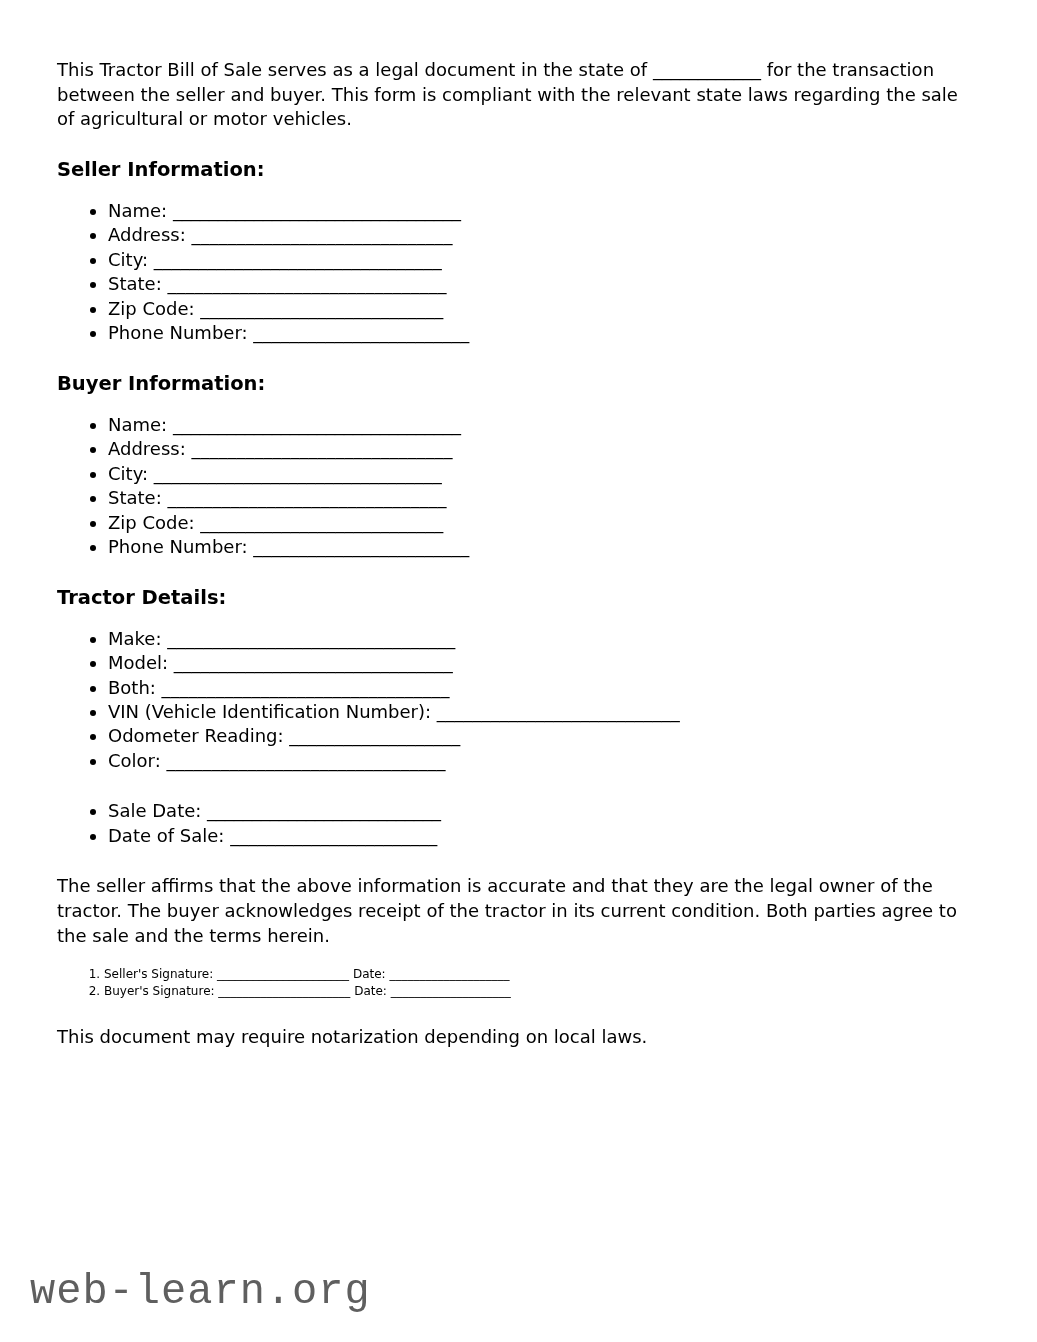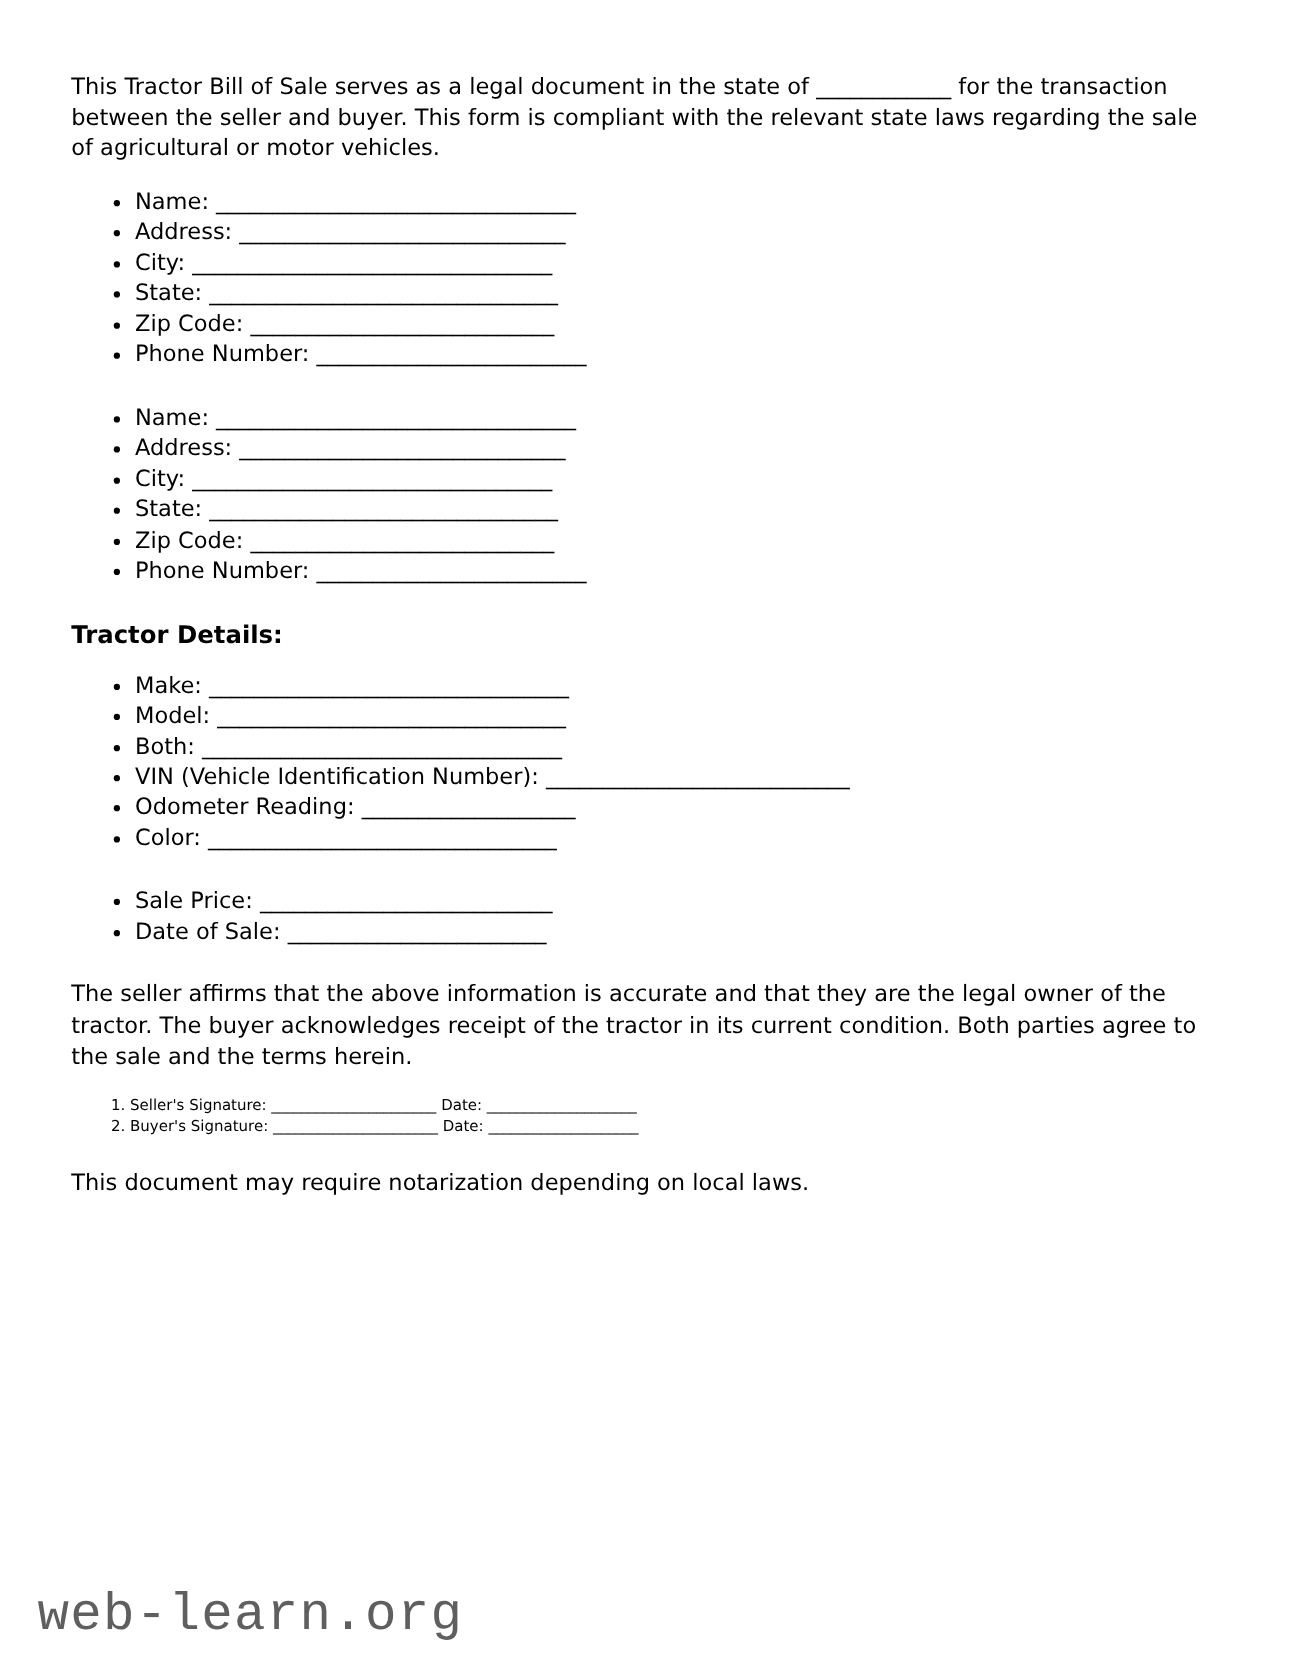--- a/index.html
+++ b/index.html
@@ -63,50 +63,52 @@
   }
 </style>
 </head>
 <body>
 
 <main class="doc">
 
 
   <p>This Tractor Bill of Sale serves as a legal document in the state of ____________ for the transaction between the seller and buyer. This form is compliant with the relevant state laws regarding the sale of agricultural or motor vehicles.</p>
 
+  <h2>Seller Information:</h2>
   <ul class="field-list">
       <li>Name: ________________________________</li>
       <li>Address: _____________________________</li>
       <li>City: ________________________________</li>
       <li>State: _______________________________</li>
       <li>Zip Code: ___________________________</li>
       <li>Phone Number: ________________________</li>
     </ul>
 
+  <h2>Buyer Information:</h2>
   <ul class="field-list">
       <li>Name: ________________________________</li>
       <li>Address: _____________________________</li>
       <li>City: ________________________________</li>
       <li>State: _______________________________</li>
       <li>Zip Code: ___________________________</li>
       <li>Phone Number: ________________________</li>
     </ul>
 
   <h2>Tractor Details:</h2>
   <ul class="field-list">
       <li>Make: ________________________________</li>
       <li>Model: _______________________________</li>
       <li>Both: ________________________________</li>
       <li>VIN (Vehicle Identification Number): ___________________________</li>
       <li>Odometer Reading: ___________________</li>
       <li>Color: _______________________________</li>
     </ul>
 
   <ul class="field-list">
-      <li>Sale Price: __________________________</li>
+      <li>Sale Date: __________________________</li>
       <li>Date of Sale: _______________________</li>
     </ul>
 
   <p>The seller affirms that the above information is accurate and that they are the legal owner of the tractor. The buyer acknowledges receipt of the tractor in its current condition. Both parties agree to the sale and the terms herein.</p>
 
   <ol class="sig-list">
       <li>Seller's Signature: ______________________ Date: ____________________</li>
       <li>Buyer's Signature: ______________________ Date: ____________________</li>
     </ol>
 

